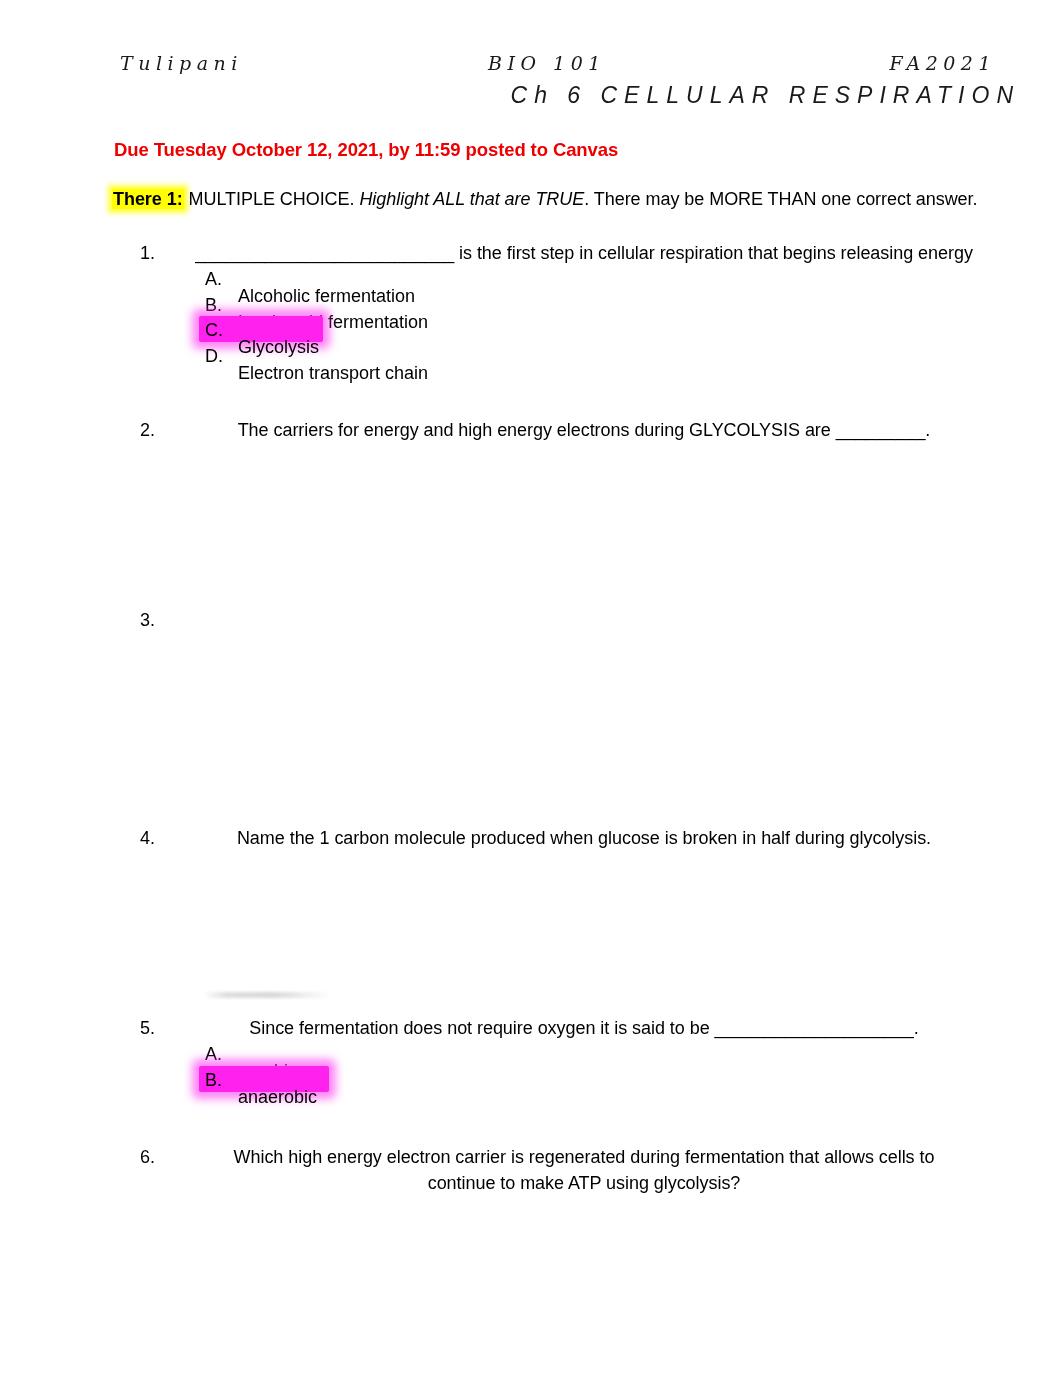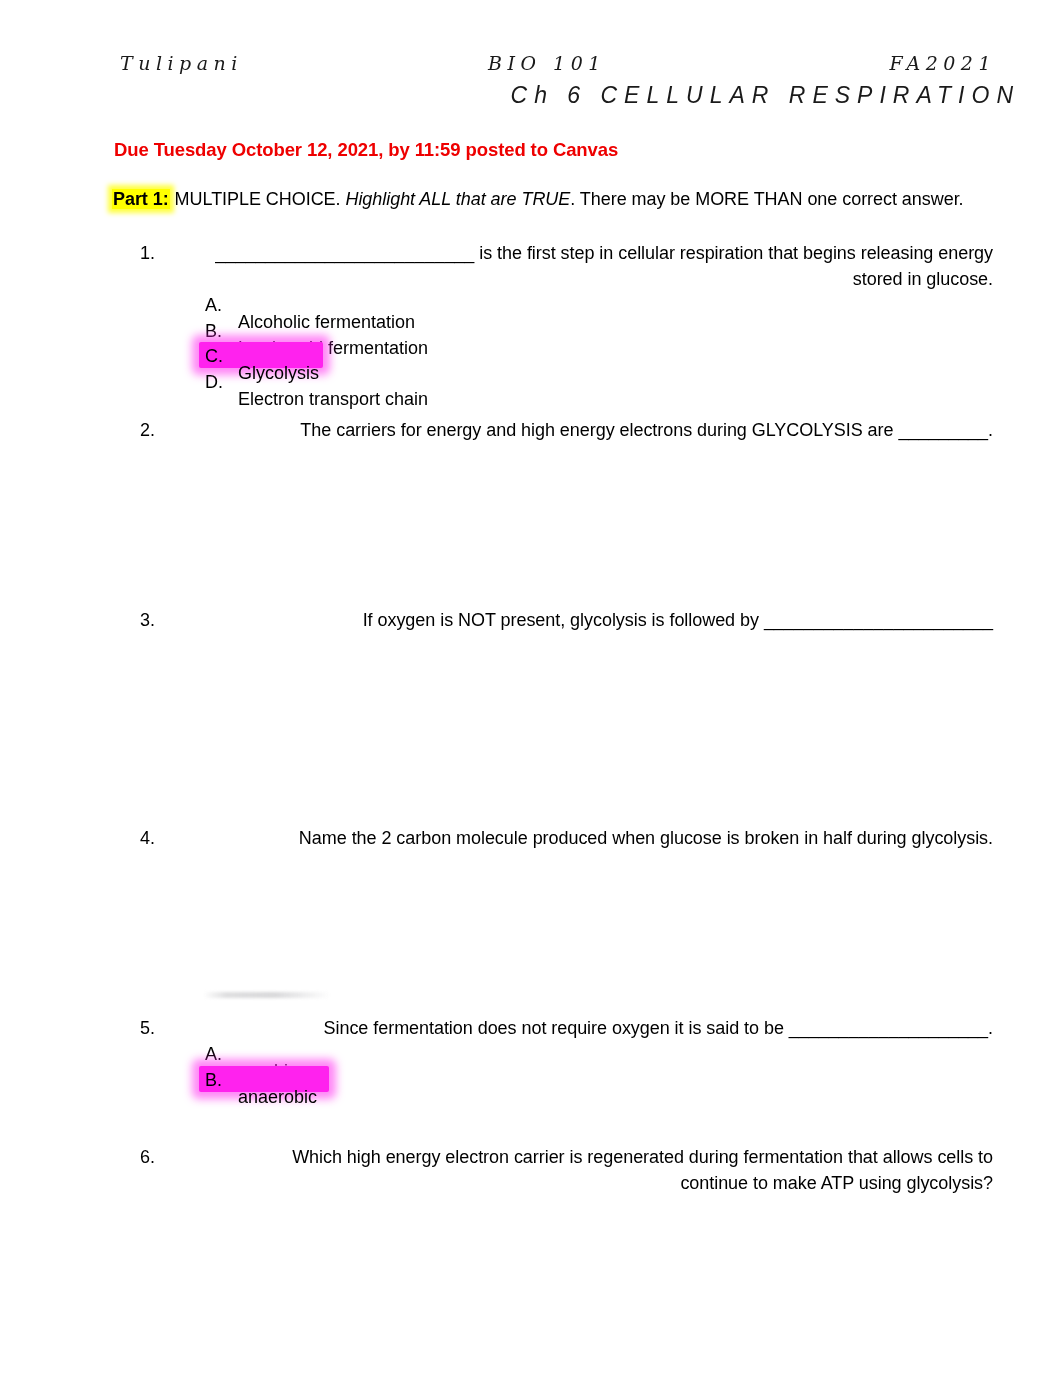--- a/index.html
+++ b/index.html
@@ -127,21 +127,21 @@
     left: 140px;
     top: 0;
     width: 30px;
     text-align: left;
   }
   .q-text {
     position: absolute;
     left: 175px;
     top: 0;
     width: 818px;
-    text-align: right;
+    text-align: center;
   }
 
   .opt-row {
     position: relative;
     font-size: 18px;
     line-height: 25.5px;
   }
   .opt-letter {
     position: absolute;
     left: 205px;
@@ -199,32 +199,29 @@
       <span class="hdr-script hdr-term">FA2021</span>
     </div>
     <div class="hdr-line2">
       <span class="hdr-title">Ch 6 CELLULAR RESPIRATION</span>
     </div>
   </div>
 
   <div class="due-line">Due Tuesday October 12, 2021, by 11:59 posted to Canvas</div>
 
   <div class="part-line">
-    <span class="hl-yellow">Part 1:</span><span> MULTIPLE CHOICE. </span><span class="ital">Highlight ALL that are TRUE</span><span>. There may be MORE THAN one correct answer.</span>
+    <span class="hl-yellow">There 1:</span><span> MULTIPLE CHOICE. </span><span class="ital">Highlight ALL that are TRUE</span><span>. There may be MORE THAN one correct answer.</span>
   </div>
 
   <div class="smudge"></div>
 
   <div class="q-block" style="top:240px; left:0; width:1062px;">
     <div class="q-row" style="height:26px;">
       <span class="q-num">1.</span>
       <span class="q-text">__________________________ is the first step in cellular respiration that begins releasing energy</span>
-    </div>
-    <div class="q-row" style="height:26px;">
-      <span class="q-text">stored in glucose.</span>
     </div>
     <div class="opt-row" style="height:25.5px; margin-top:1px;">
       <span class="opt-letter">A.</span>
       <span class="opt-text">Alcoholic fermentation</span>
     </div>
     <div class="opt-row" style="height:25.5px;">
       <span class="opt-letter">B.</span>
       <span class="opt-text">Lactic acid fermentation</span>
     </div>
     <div class="opt-row highlighted" style="height:25.5px;">
@@ -241,28 +238,27 @@
   <div class="q-block" style="top:417px; width:1062px;">
     <div class="q-row" style="height:26px;">
       <span class="q-num">2.</span>
       <span class="q-text">The carriers for energy and high energy electrons during GLYCOLYSIS are _________.</span>
     </div>
   </div>
 
   <div class="q-block" style="top:607px; width:1062px;">
     <div class="q-row" style="height:26px;">
       <span class="q-num">3.</span>
-      <span class="q-text">If oxygen is NOT present, glycolysis is followed by _______________________</span>
     </div>
   </div>
 
   <div class="q-block" style="top:825px; width:1062px;">
     <div class="q-row" style="height:26px;">
       <span class="q-num">4.</span>
-      <span class="q-text">Name the 2 carbon molecule produced when glucose is broken in half during glycolysis.</span>
+      <span class="q-text">Name the 1 carbon molecule produced when glucose is broken in half during glycolysis.</span>
     </div>
   </div>
 
   <div class="q-block" style="top:1015px; width:1062px;">
     <div class="q-row" style="height:26px;">
       <span class="q-num">5.</span>
       <span class="q-text">Since fermentation does not require oxygen it is said to be ____________________.</span>
     </div>
     <div class="opt-row" style="height:25.5px; margin-top:1px;">
       <span class="opt-letter">A.</span>

